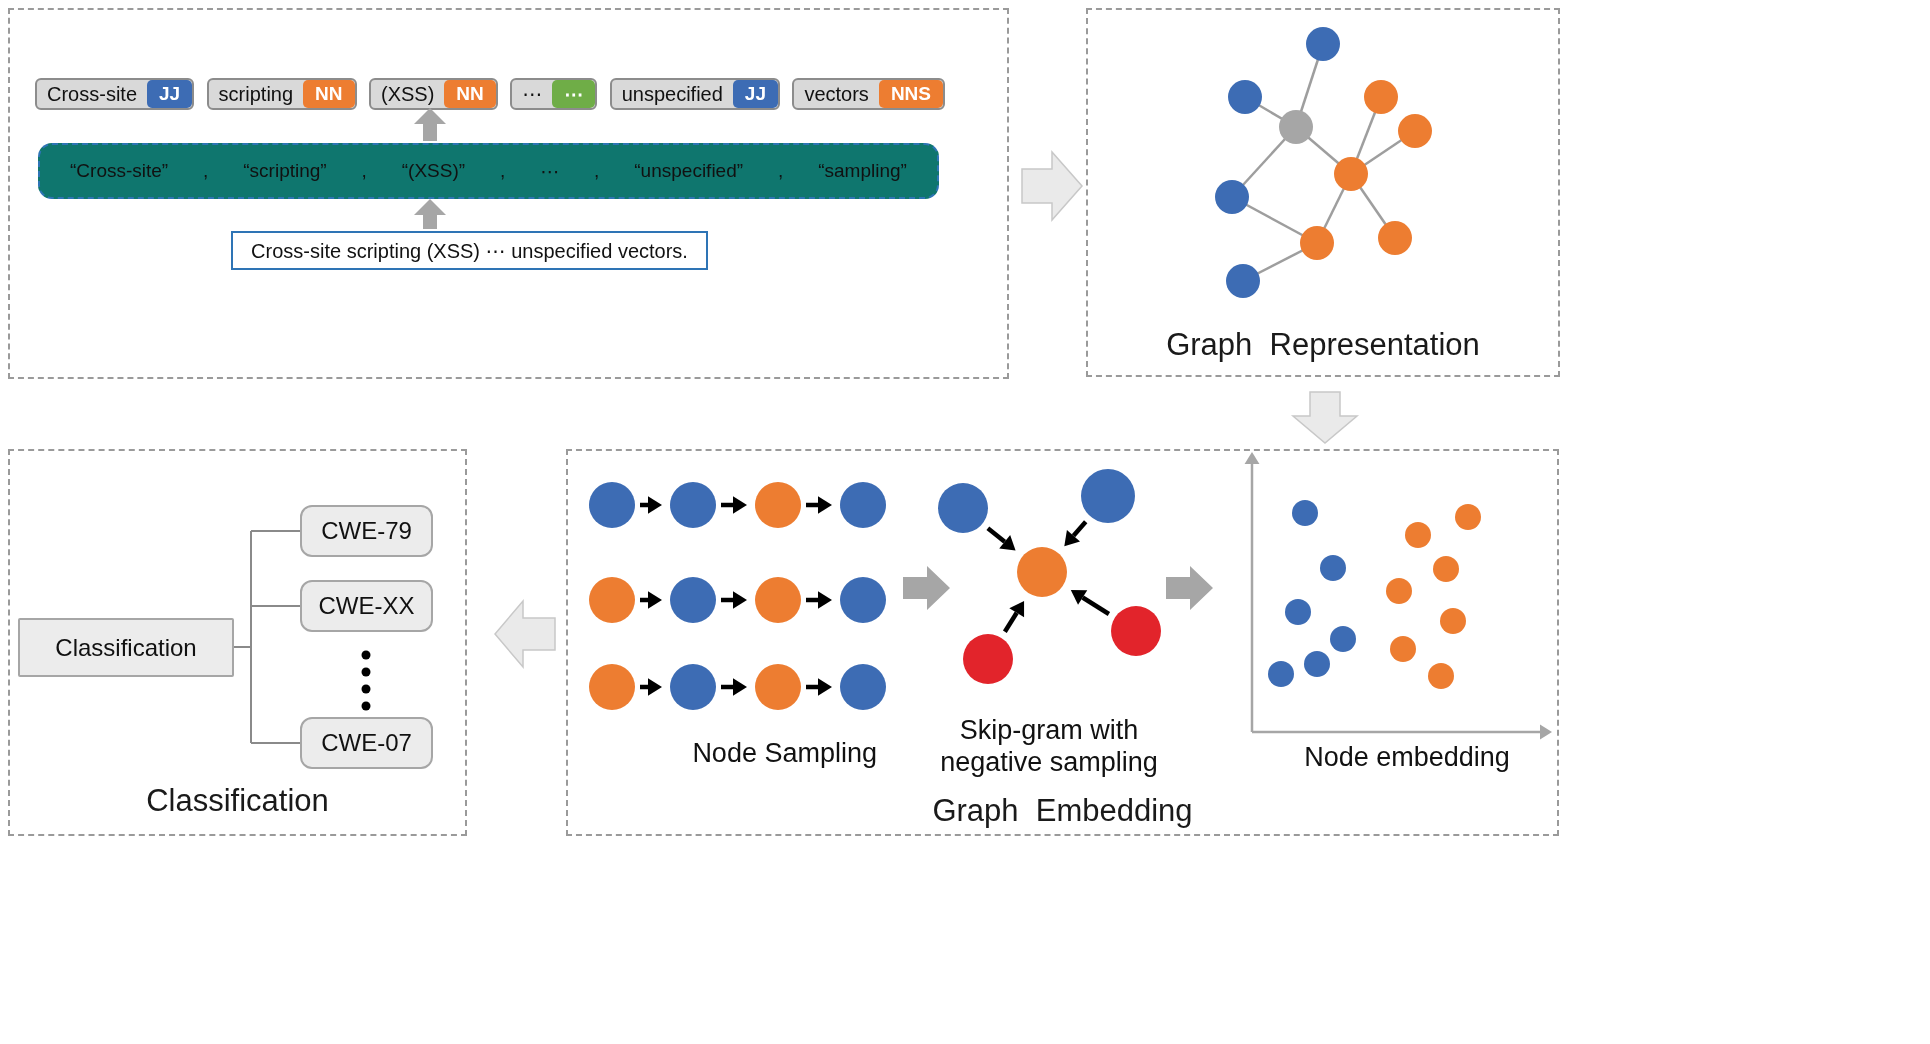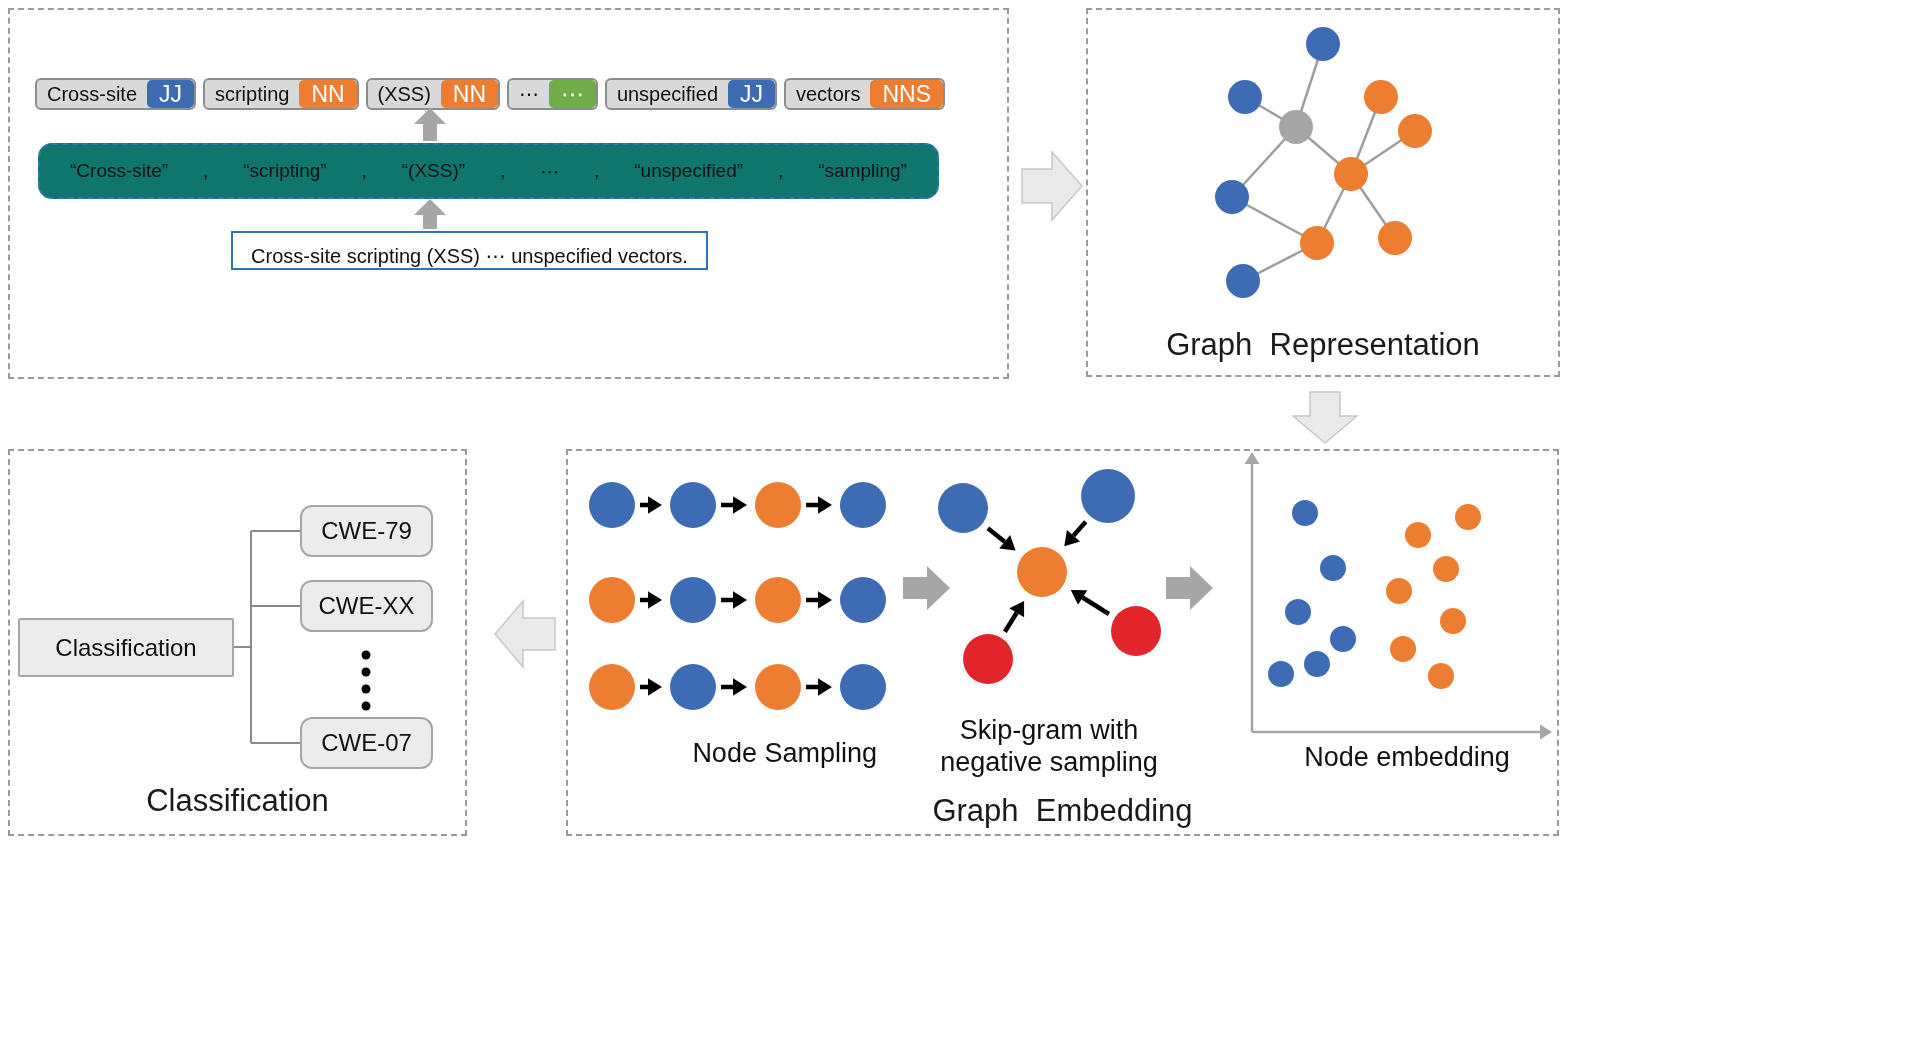--- a/index.html
+++ b/index.html
@@ -5,24 +5,24 @@
   * { margin:0; padding:0; box-sizing:border-box; }
   body { background:#fff; font-family:"Liberation Sans", sans-serif; }
   .page { position:relative; width:1930px; height:1044px; background:#fff; overflow:hidden; }
   #gfx { position:absolute; left:0; top:0; z-index:3; pointer-events:none; }
   .panel { position:absolute; border:2px dashed #9a9a9a; z-index:1; background:transparent; }
   .panel-title { position:absolute; z-index:2; text-align:center; font-size:31px; color:#1a1a1a; white-space:pre; }
   .sub-label { position:absolute; z-index:2; text-align:center; font-size:27px; color:#111; line-height:31.5px; }
   .row-tokens { position:absolute; left:35px; top:78px; width:910px; height:32px; display:flex; justify-content:space-between; z-index:2; }
   .tok { display:flex; align-items:stretch; border:2px solid #8c8c8c; border-radius:6px; background:#D9D9D9; overflow:hidden; height:32px; }
   .tok-word { display:flex; align-items:center; padding:0 10px; font-size:20px; color:#111; }
-  .tok-tag { display:flex; align-items:center; justify-content:center; padding:0 12px; min-width:22px; font-size:23px; font-weight:normal; color:#fff; border-radius:5px; }
+  .tok-tag { display:flex; align-items:center; justify-content:center; padding:0 12px; min-width:22px; font-size:19px; font-weight:bold; color:#fff; border-radius:5px; }
   .quoted-box { position:absolute; left:38px; top:143px; width:901px; height:56px; border:2.5px dashed #2E74B5; border-radius:14px; z-index:2; display:flex; align-items:center; background:#0f766e; }
   .quoted-inner { width:100%; display:flex; justify-content:space-between; align-items:center; padding:0 30px; font-size:19px; color:#111; }
-  .sentence-box { position:absolute; left:231px; top:231px; width:477px; height:39px; border:2px solid #2E74B5; background:#fff; z-index:2; display:flex; align-items:flex-end; justify-content:center; font-size:20px; color:#111; }
+  .sentence-box { position:absolute; left:231px; top:231px; width:477px; height:39px; border:2px solid #2E74B5; background:#fff; z-index:2; display:flex; align-items:center; justify-content:center; font-size:20px; color:#111; }
   .class-box { position:absolute; left:18px; top:618px; width:216px; height:59px; background:#ECECEC; border:2px solid #A6A6A6; border-radius:2px; display:flex; align-items:center; justify-content:center; font-size:24px; color:#111; z-index:2; }
   .cwe-box { position:absolute; left:300px; width:133px; height:52px; background:#ECECEC; border:2px solid #A6A6A6; border-radius:12px; display:flex; align-items:center; justify-content:center; font-size:24px; color:#111; z-index:2; }
 </style>
 </head>
 <body>
 
 <div class="page">
 
   <svg id="gfx" width="1930" height="1044">
       <polygon points="1022,169 1052,169 1052,152 1082,186 1052,220 1052,203 1022,203" fill="#EAEAEA" stroke="#C8C8C8" stroke-width="1.5"></polygon>

